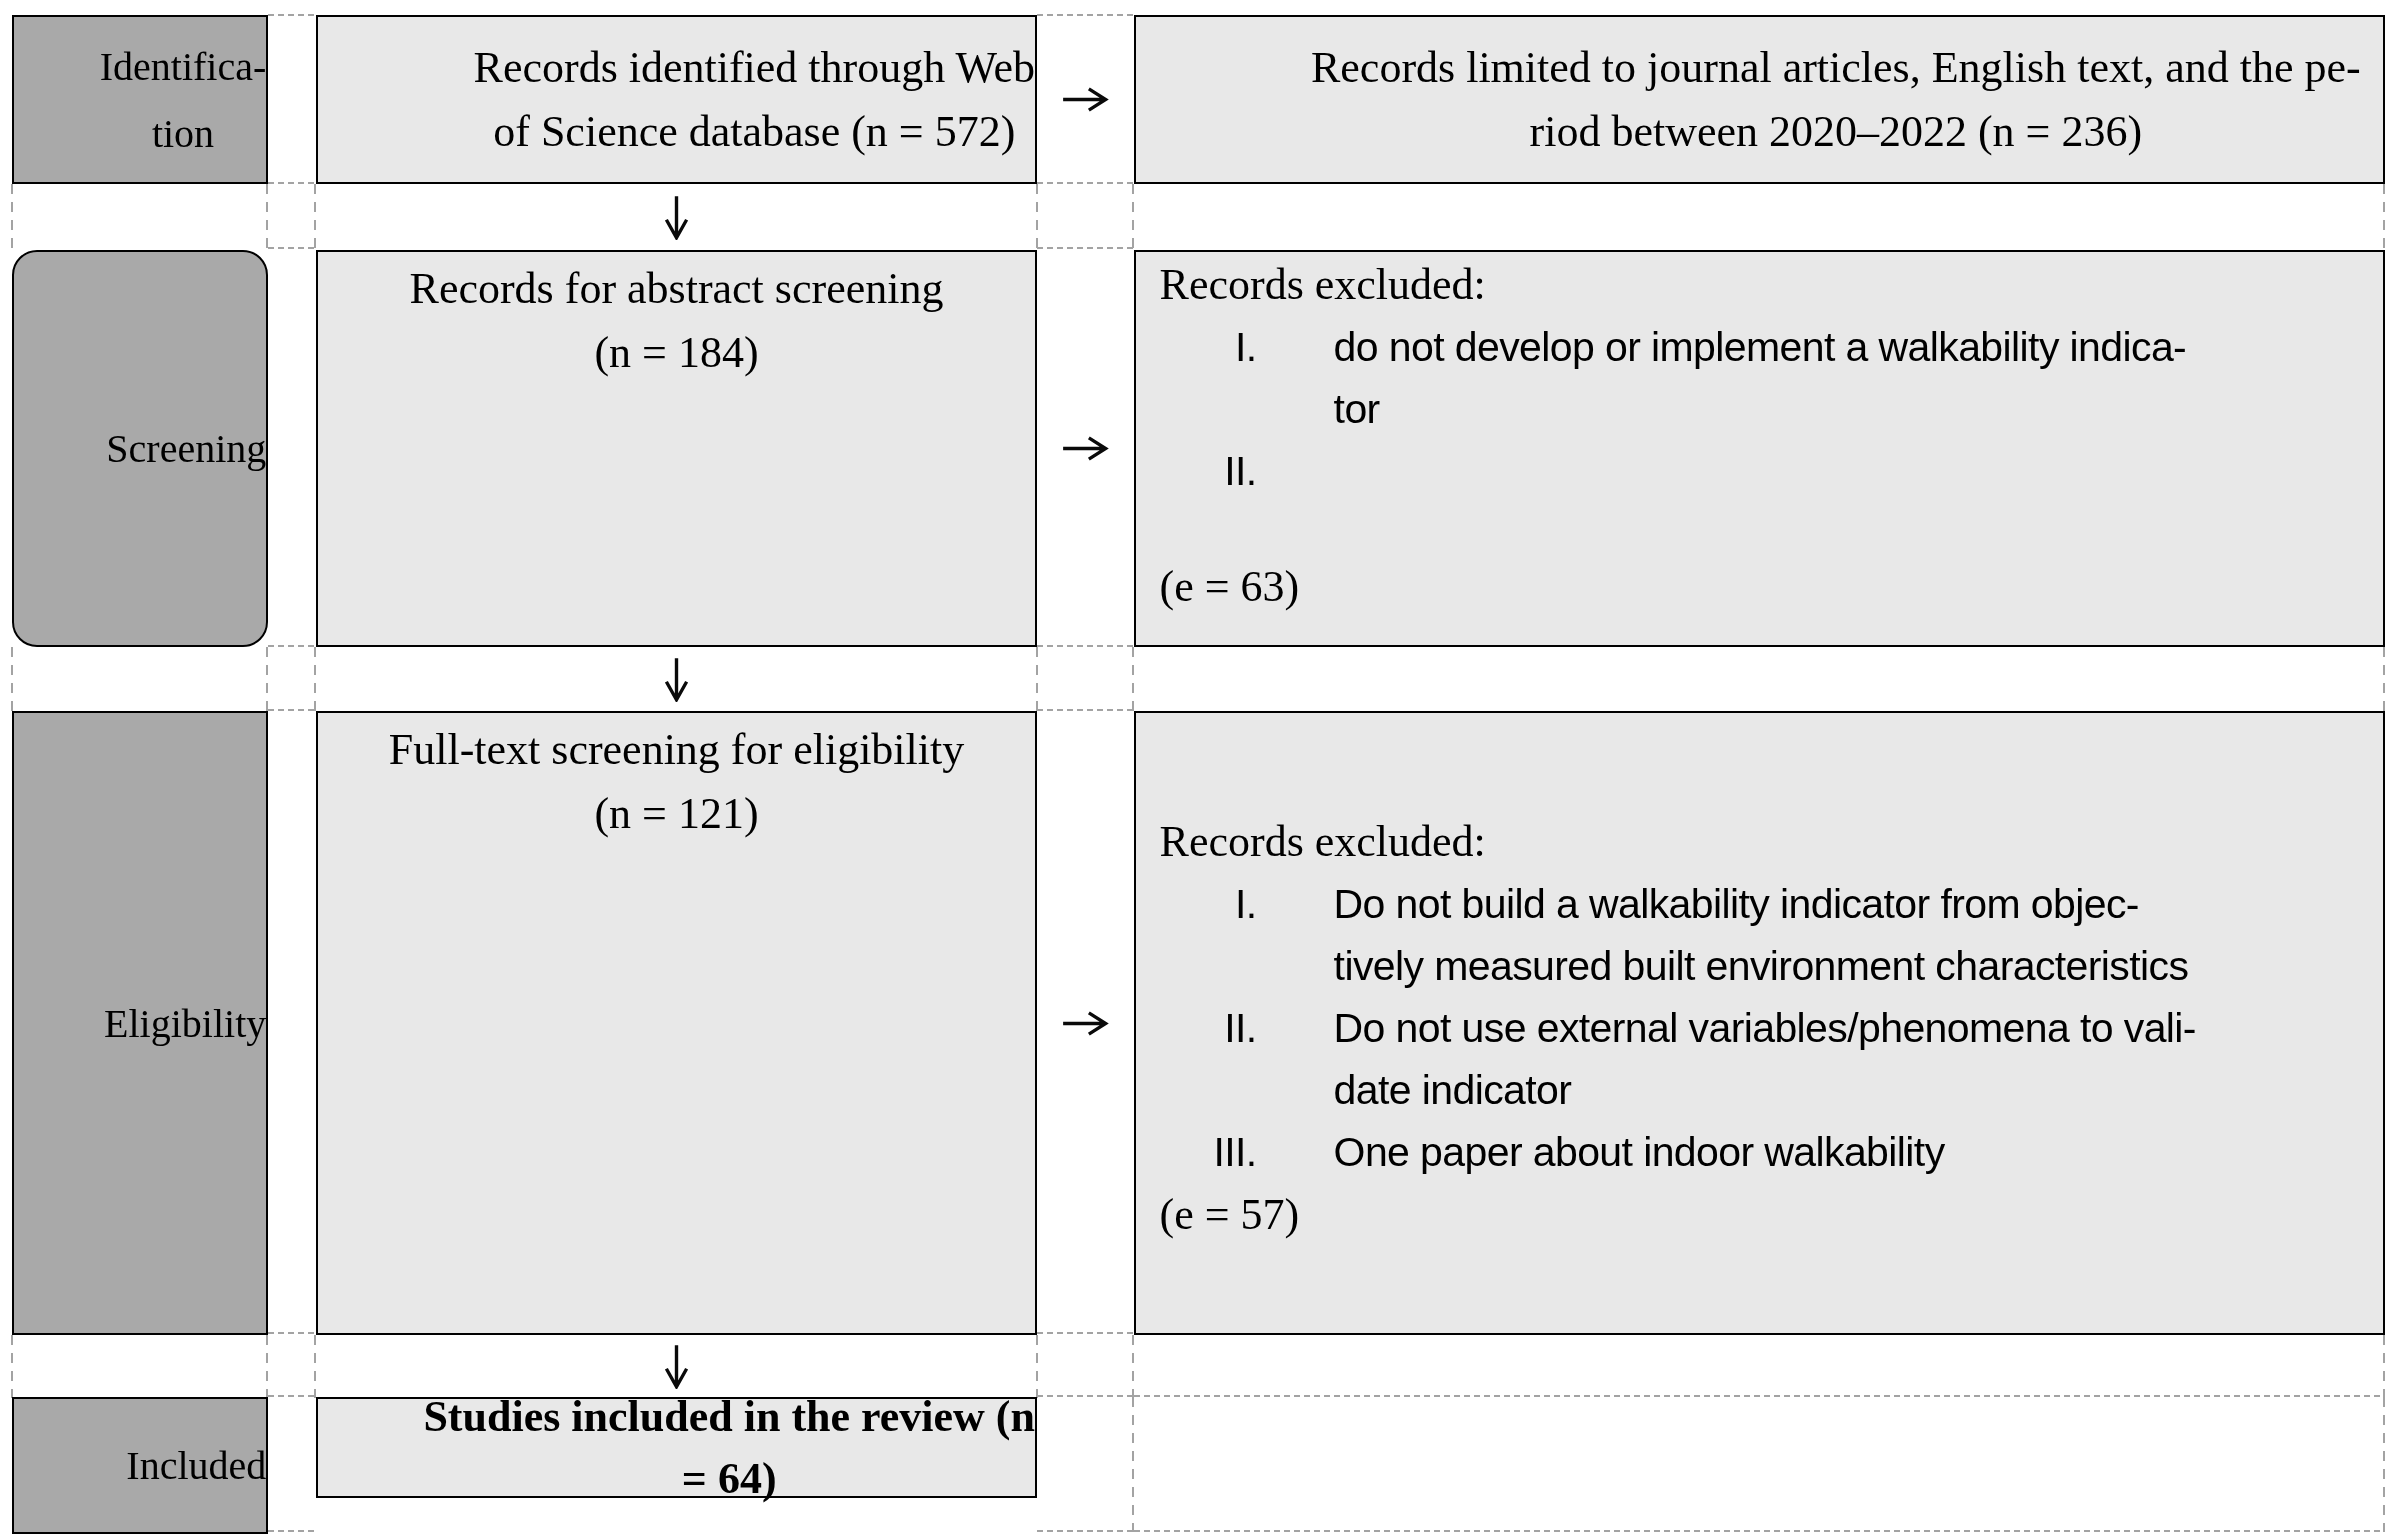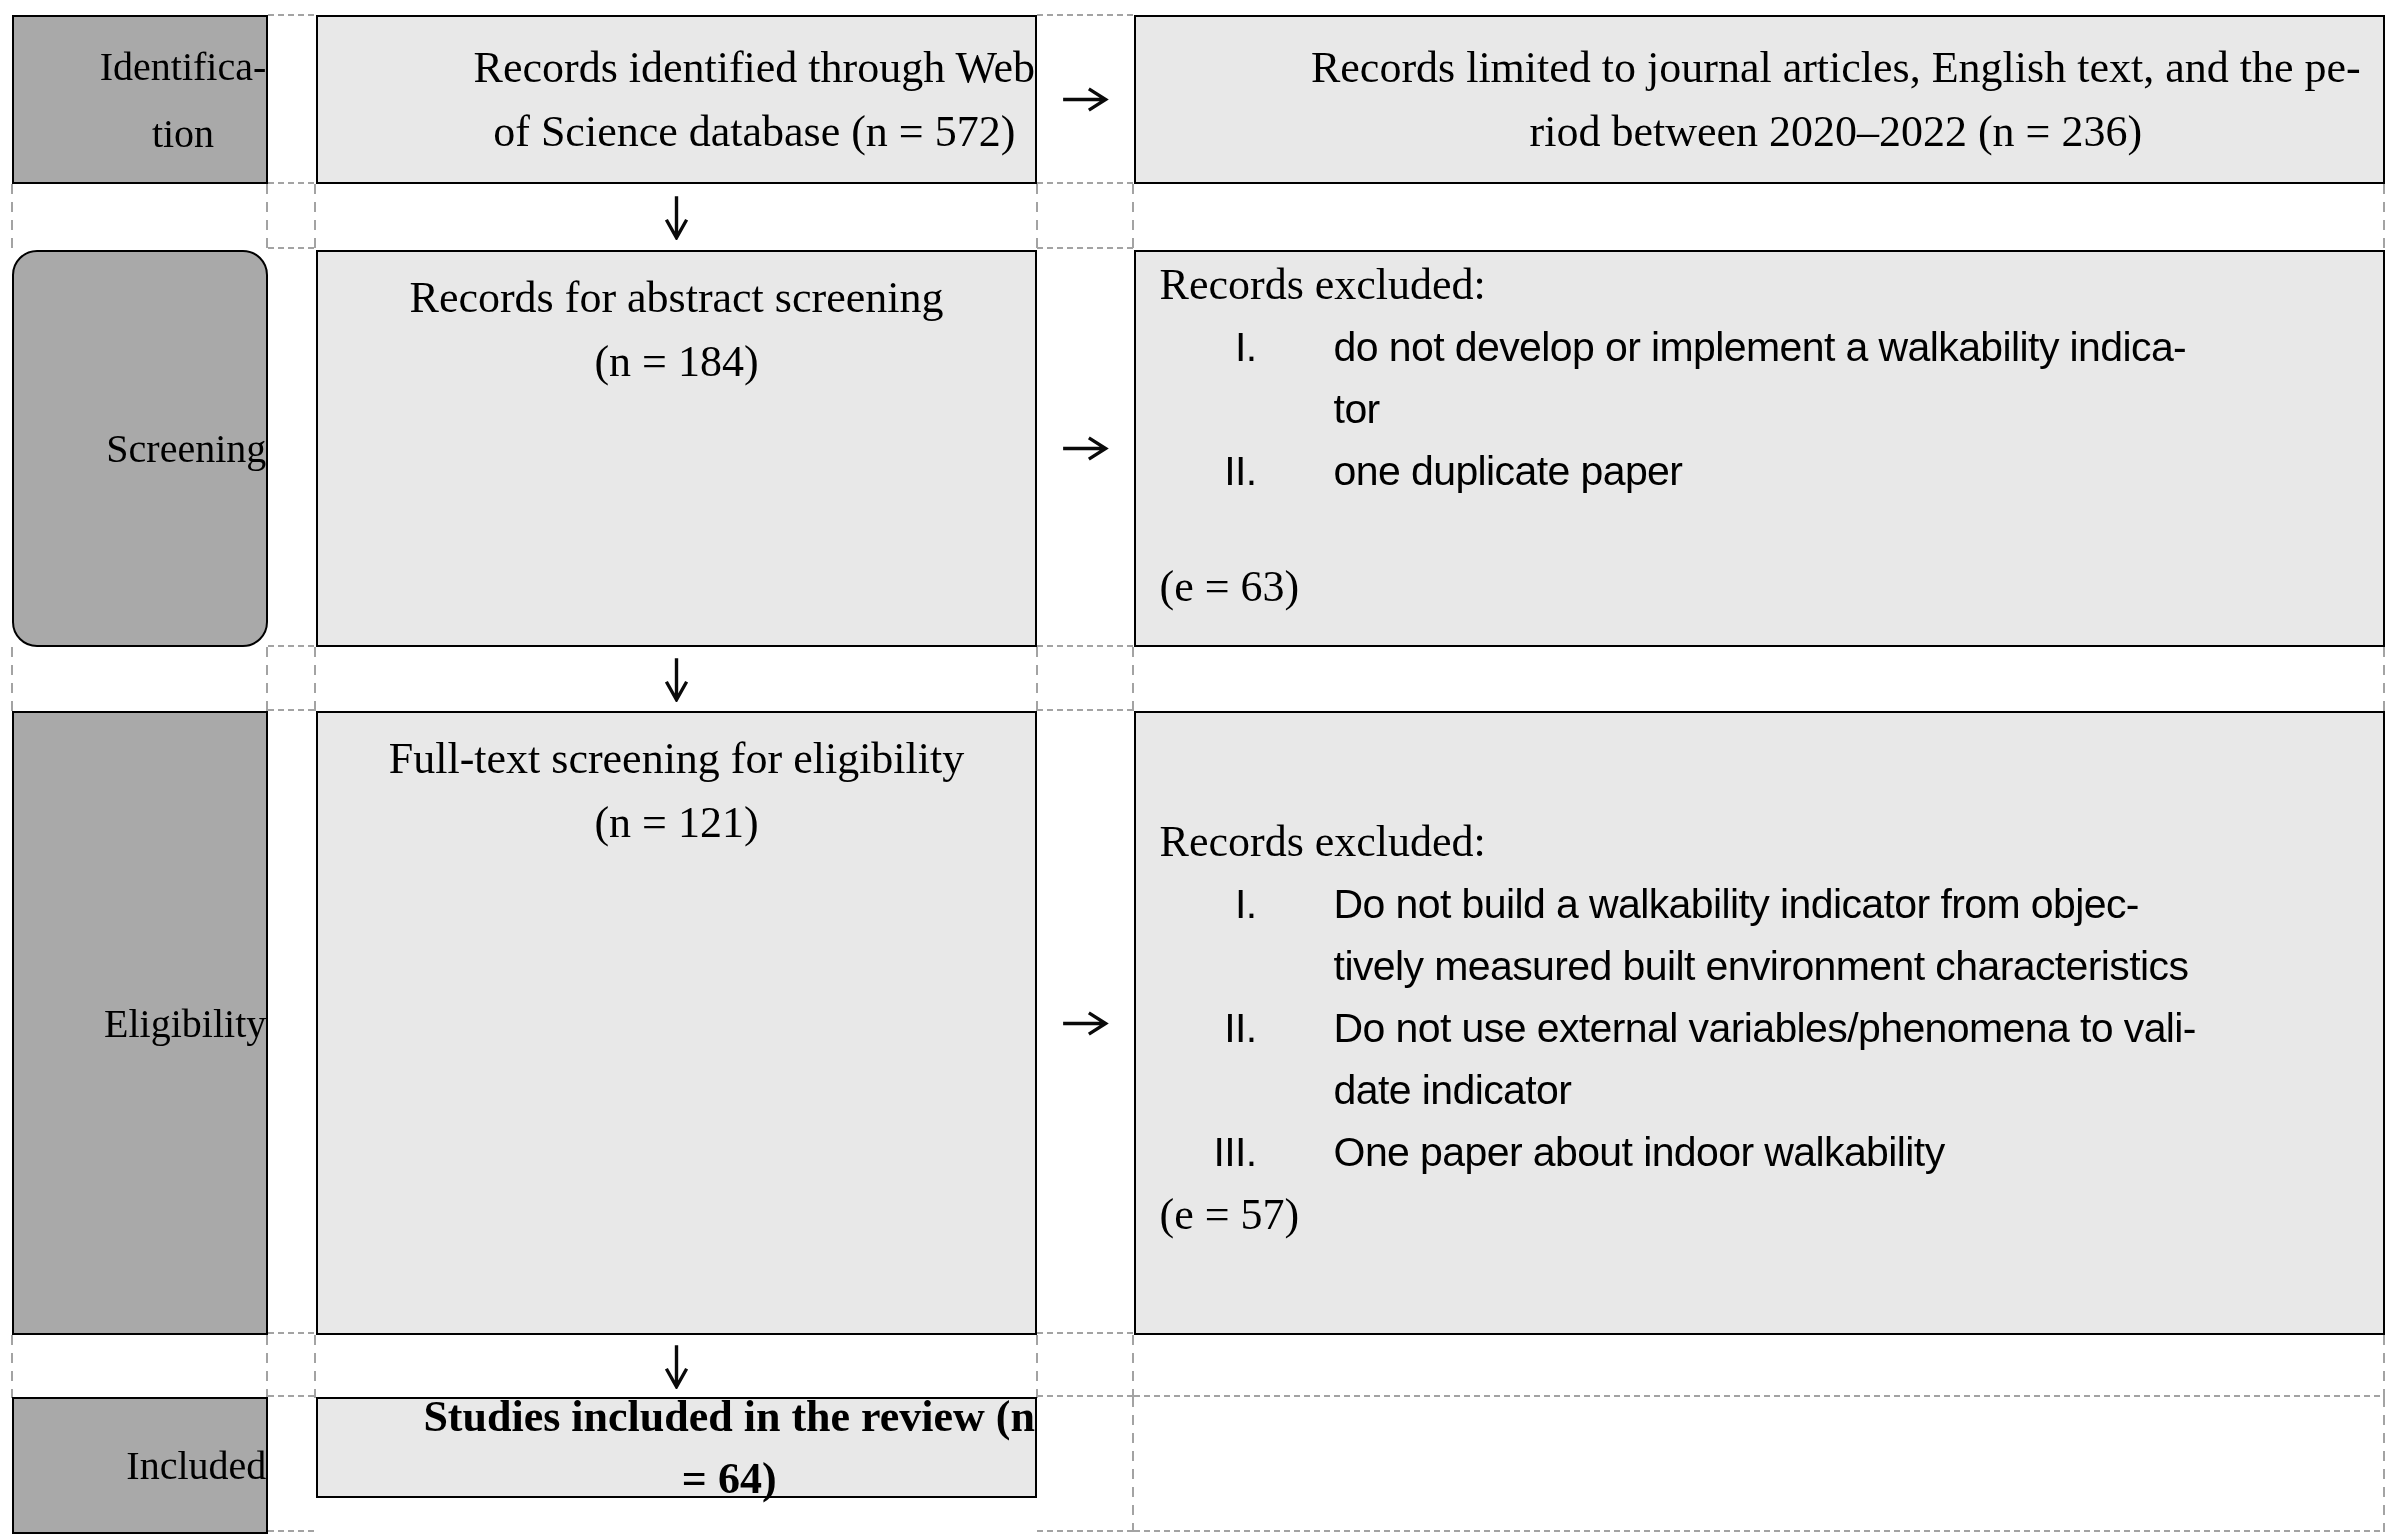--- a/index.html
+++ b/index.html
@@ -15,21 +15,21 @@
     position:absolute;
     border:2.2px solid #000;
     box-sizing:border-box;
   }
   .fill-label{background:#a9a9a9;}
   .fill-light{background:#e8e8e8;}
   .flexcenter{display:flex;align-items:center;justify-content:flex-end;text-align:center;}
   .serif-big{font-size:44px;line-height:64px;}
   .label-text{font-size:40px;line-height:67px;}
   .lines{white-space:pre-line;}
-  .topcenter{text-align:center;padding-top:14px;}
+  .topcenter{text-align:center;padding-top:5px;}
   .excl{padding:1.1px 34px 0 23.6px;font-size:44px;line-height:63px;}
   .excl-tall{padding-top:97px;}
   .excl-list{
     font-family:"Liberation Sans","DejaVu Sans",sans-serif;
     font-size:41px;line-height:62px;letter-spacing:-0.6px;
     margin:0;
   }
   .excl-item{display:flex;}
   .excl-item .num{flex:0 0 97px;text-align:right;}
   .excl-item .itext{margin-left:77px;white-space:pre-line;}
@@ -132,21 +132,20 @@
   <div class="box fill-light excl" style="left:1134px;top:250px;width:1251px;height:397px;">
     <div>Records excluded:</div>
     <div class="excl-list">
       <div class="excl-item">
         <div class="num">I.</div>
         <div class="itext">do not develop or implement a walkability indica-
 tor</div>
       </div>
       <div class="excl-item">
         <div class="num">II.</div>
-        <div class="itext">one duplicate paper</div>
       </div>
     </div>
     <div class="excl-count">(e = 63)</div>
   </div>
 
   <div class="arrowbox" style="left:316px;top:647px;width:721px;height:64px;">
     <svg width="25" height="45" viewBox="0 0 44 80">
         <path d="M22 2 L22 72 M4 44 L22 76 L40 44" fill="none" stroke="#0a0a0a" stroke-width="6"></path>
       </svg>
   </div>

